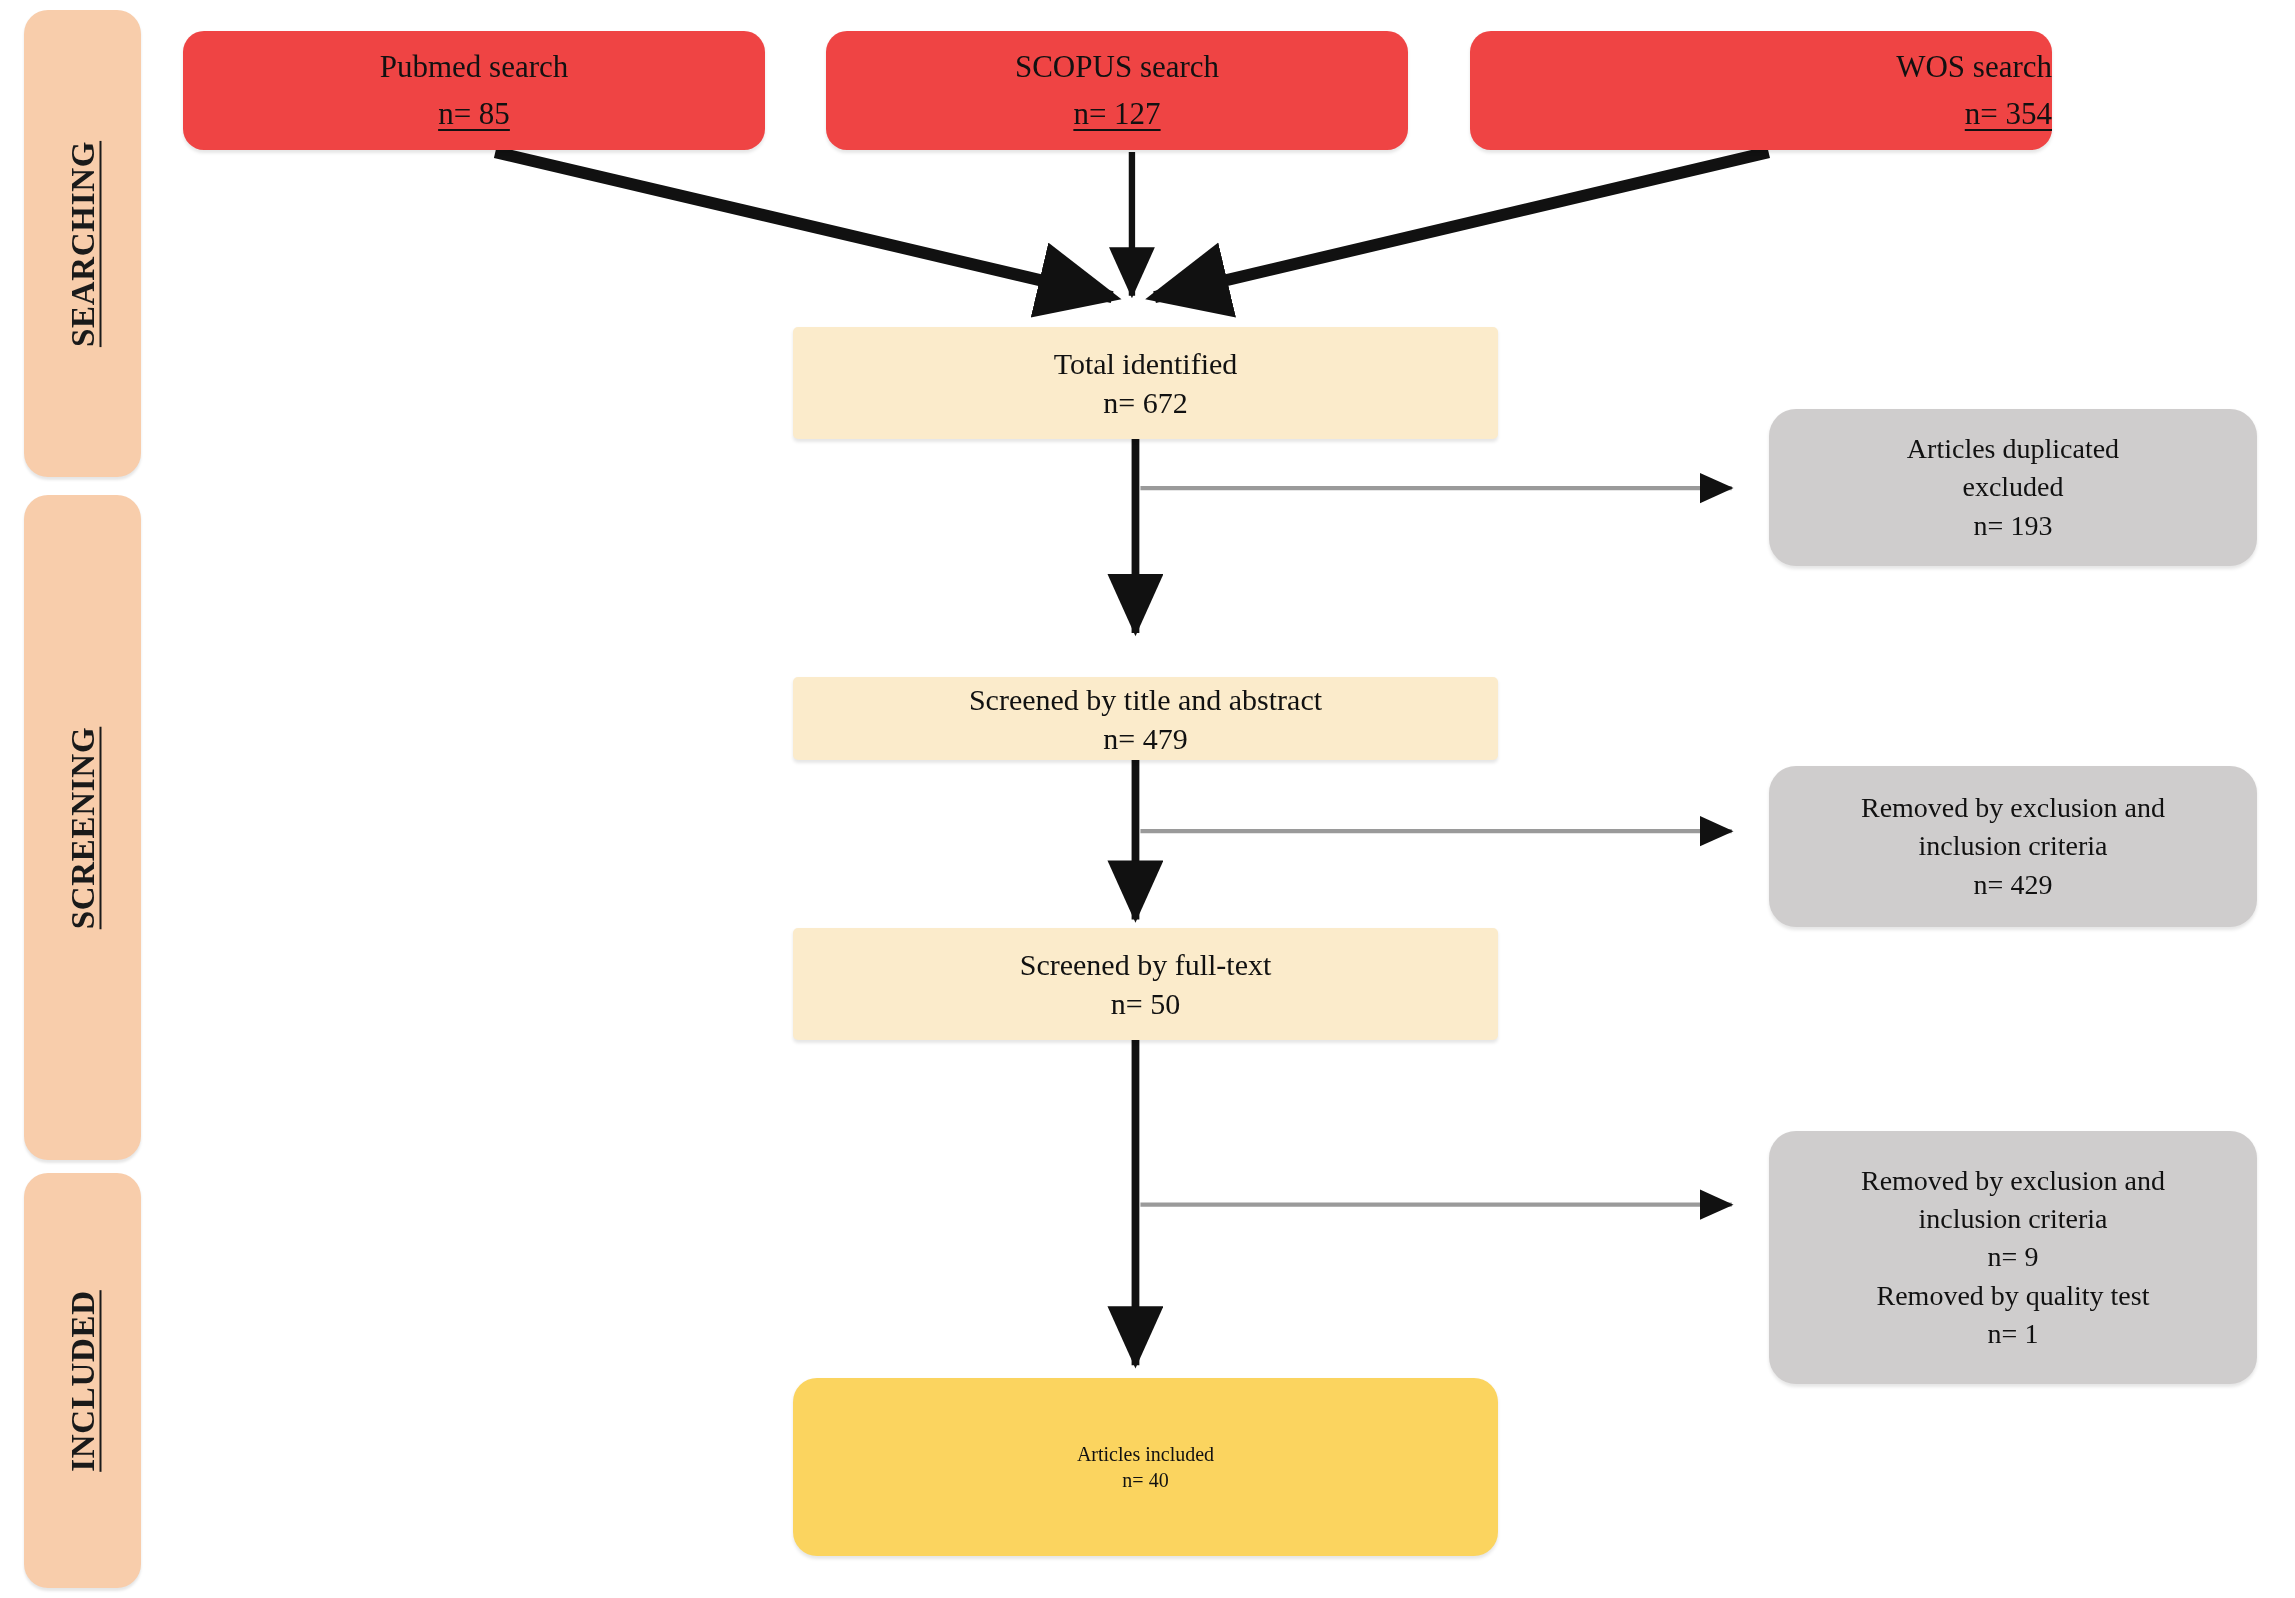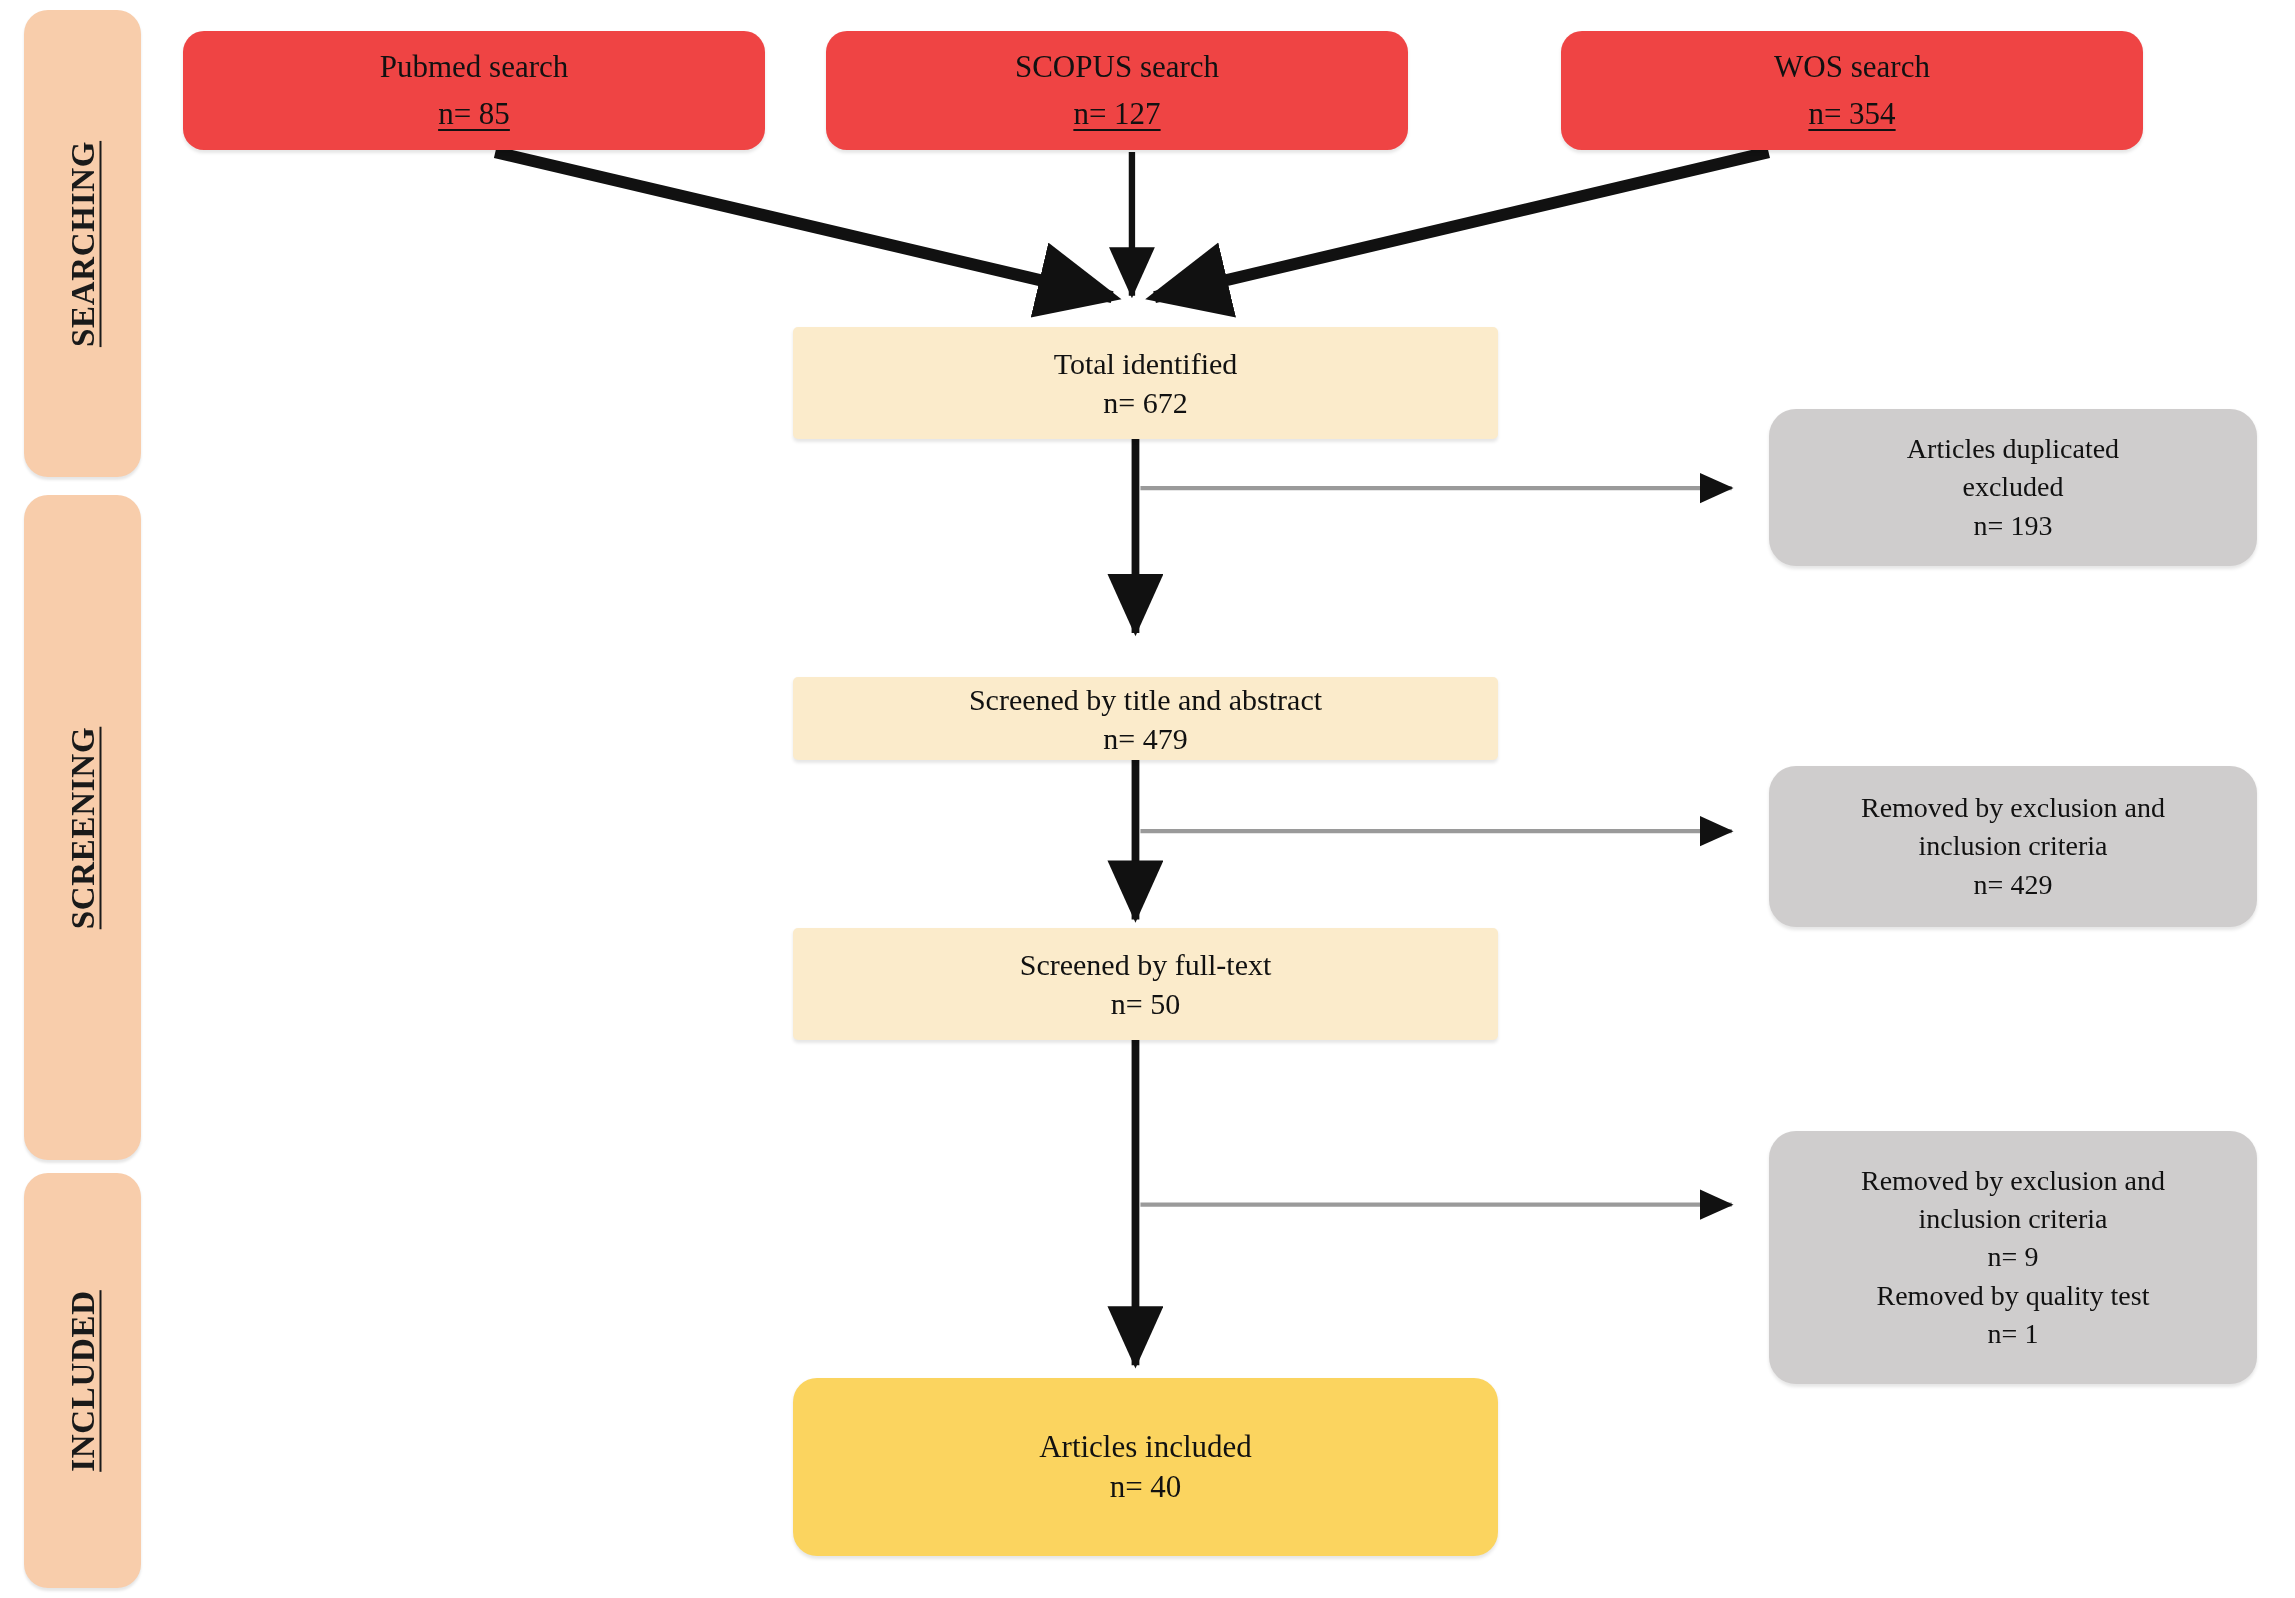--- a/index.html
+++ b/index.html
@@ -40,21 +40,21 @@
     border-radius:20px;
     color:#111;
     line-height:1.30;
     box-shadow:0 2.8px 3.5px rgba(0,0,0,.10);
   }
   .node .ln{display:block;}
   .node.src{ background:#ef4444; font-size:31px; border-radius:21px;}
   .node.src .nline{ text-decoration:underline; text-underline-offset:5px; text-decoration-thickness:2.1px;margin-top:7px;}
   .node.mid{ background:#FBEBCB; font-size:30px; border-radius:5px;}
   .node.excl{ background:#CFCDCD; font-size:28px; border-radius:27px; line-height:1.36;}
-  .node.final{ background:#FBD45F; font-size:31px; border-radius:24px;}
+  .node.final{ background:#FBD45F; font-size:20px; border-radius:24px;}
 
   
   svg.wires{position:absolute;left:0;top:0;width:2295px;height:1598px;pointer-events:none;}
 </style>
 </head>
 <body>
 
 <div id="stage">
 
   <svg class="wires" viewBox="0 0 3244 2259">
@@ -101,21 +101,21 @@
   <div class="node src" style="left:183px; top:31px; width:582px; height:119px;">
     <span class="ln">Pubmed search</span>
     <span class="ln nline">n= 85</span>
   </div>
 
   <div class="node src" style="left:826px; top:31px; width:582px; height:119px;">
     <span class="ln">SCOPUS search</span>
     <span class="ln nline">n= 127</span>
   </div>
 
-  <div class="node src" style="left:1561px; top:31px; width:582px; height:119px;">
+  <div class="node src" style="left:1470px; top:31px; width:582px; height:119px;align-items:flex-end;">
     <span class="ln">WOS search</span>
     <span class="ln nline">n= 354</span>
   </div>
 
   <div class="node mid" style="left:793px; top:327px; width:705px; height:112px;">
     <span class="ln">Total identified</span>
     <span class="ln">n= 672</span>
   </div>
 
   <div class="node mid" style="left:793px; top:643px; width:705px; height:83px;margin-top:34px;">

